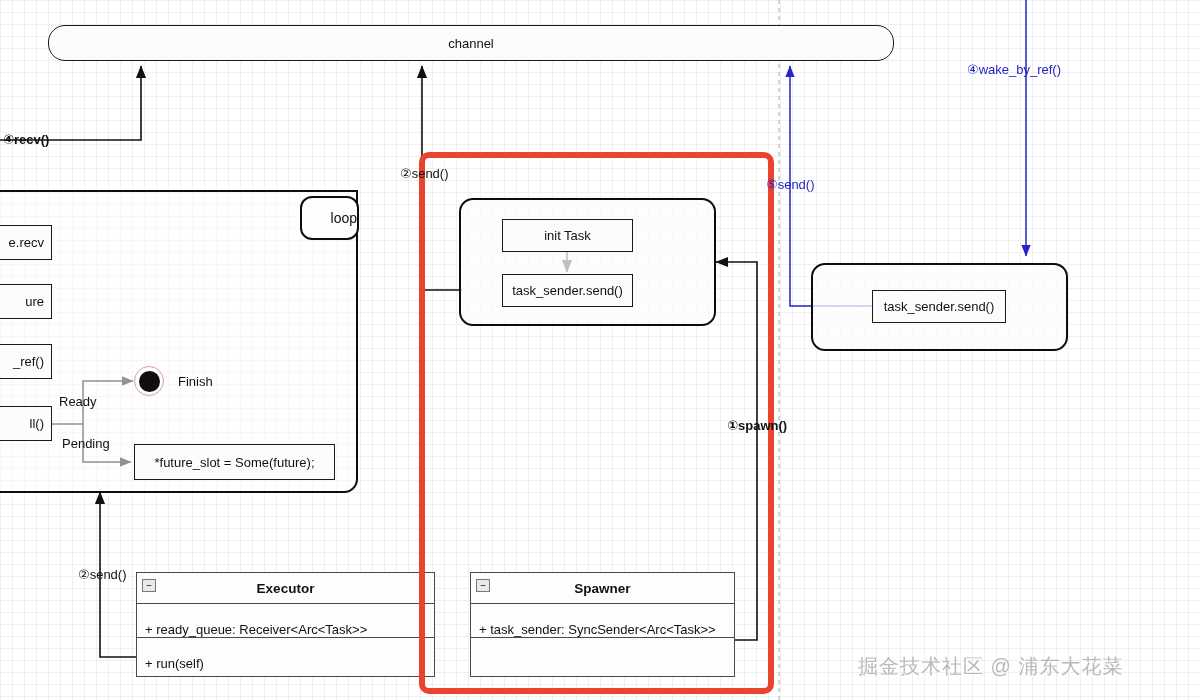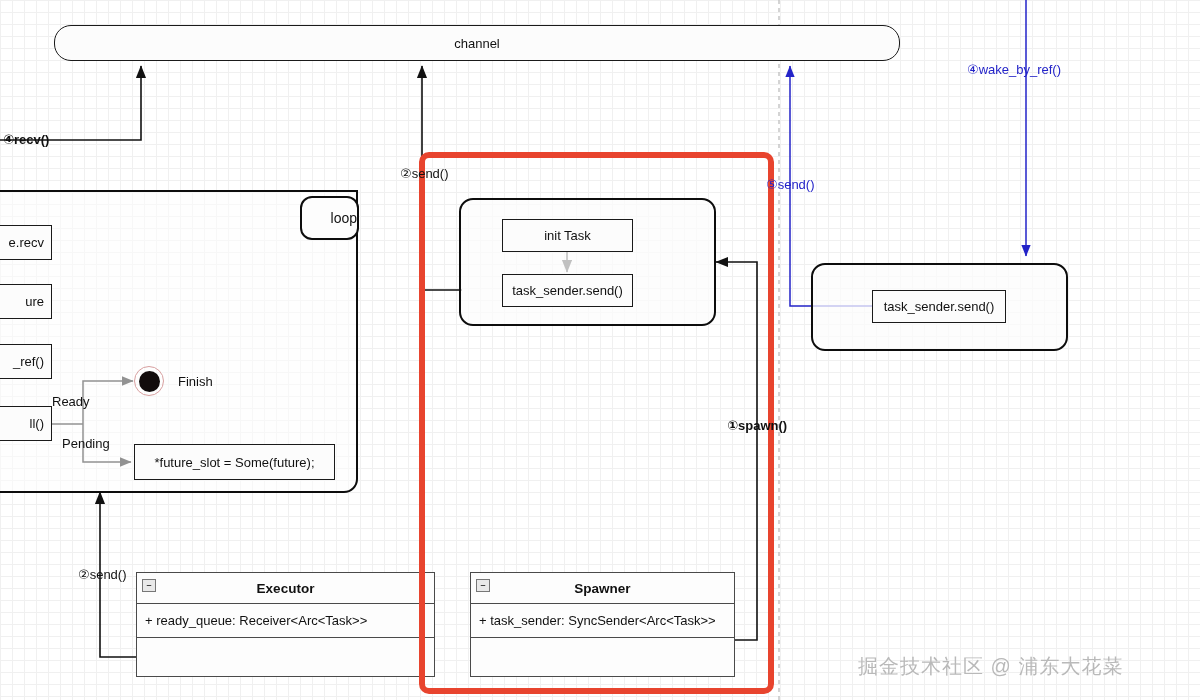--- a/index.html
+++ b/index.html
@@ -62,21 +62,21 @@
   .uml .u-title{
     position:relative;
     height:30px;
     display:flex;align-items:center;justify-content:center;
     font-weight:bold;font-size:13.5px;
     border-bottom:1.4px solid #4a4a4a;
     background:#fdfdfd;
   }
   .uml .u-row{
     height:33px;
-    display:flex;align-items:center;
+    display:flex;align-items:flex-end;
     padding-left:8px;
     border-bottom:1.4px solid #4a4a4a;
     white-space:nowrap;font-size:13px;
   }
   .uml .u-row.last{border-bottom:none;}
   .u-collapse{
     position:absolute;left:5px;top:6px;
     width:12px;height:11px;
     border:1px solid #777;background:#e9e9e9;
     display:flex;align-items:center;justify-content:center;
@@ -145,21 +145,21 @@
     <path d="M872,306 L790,306 L790,66" fill="none" stroke="#2323c8" stroke-width="1.5" marker-end="url(#arrowB)"></path>
 
     <path d="M567,252 L567,272" fill="none" stroke="#111" stroke-width="1.6" marker-end="url(#arrowK)"></path>
 
     <path d="M52,424 L83,424" fill="none" stroke="#111" stroke-width="1.5"></path>
     <path d="M83,392 L83,452" fill="none" stroke="#111" stroke-width="1.5"></path>
     <path d="M83,392 L83,381 L133,381" fill="none" stroke="#111" stroke-width="1.5" marker-end="url(#arrowK)"></path>
     <path d="M83,452 L83,462 L131,462" fill="none" stroke="#111" stroke-width="1.5" marker-end="url(#arrowK)"></path>
   </svg>
 
-  <div class="node rect" style="left:54px;top:25px;width:846px;height:36px;border-radius:17px;">
+  <div class="node rect" style="left:48px;top:25px;width:846px;height:36px;border-radius:17px;">
     <span>channel</span>
   </div>
 
   <div class="node loopframe" style="left:-120px;top:190px;width:478px;height:303px;"></div>
   <div class="looptab" style="left:300px;top:196px;width:55px;height:40px;">
     <span>loop</span>
   </div>
 
   <div class="node rect thin" style="left:-58px;top:225px;width:110px;height:35px;justify-content:flex-end;padding-right:7px;">
     <span>e.recv</span>
@@ -167,21 +167,21 @@
   <div class="node rect thin" style="left:-58px;top:284px;width:110px;height:35px;justify-content:flex-end;padding-right:7px;">
     <span>ure</span>
   </div>
   <div class="node rect thin" style="left:-58px;top:344px;width:110px;height:35px;justify-content:flex-end;padding-right:7px;">
     <span>_ref()</span>
   </div>
   <div class="node rect thin" style="left:-58px;top:406px;width:110px;height:35px;justify-content:flex-end;padding-right:7px;">
     <span>ll()</span>
   </div>
 
-  <div class="lbl" style="left:52px;top:394px;text-align:right;"><span>Ready</span></div>
+  <div class="lbl" style="left:59px;top:394px;text-align:right;"><span>Ready</span></div>
   <div class="lbl" style="left:62px;top:436px;"><span>Pending</span></div>
 
   <div class="finish-outer" style="left:134px;top:366px;">
     <div class="finish-inner"></div>
   </div>
   <div class="lbl" style="left:178px;top:374px;">
     <span>Finish</span>
   </div>
 
   <div class="node rect thin" style="left:134px;top:444px;width:201px;height:36px;">
@@ -202,20 +202,23 @@
   </div>
 
   <div class="node uml" style="left:136px;top:572px;width:299px;height:105px;">
     <div class="u-title">
       <span class="u-collapse">–</span>
       <span>Executor</span>
     </div>
     <div class="u-row">
       <span>+ ready_queue: Receiver&lt;Arc&lt;Task&gt;&gt;</span>
     </div>
+    <div class="u-row last">
+      <span>+ run(self)</span>
+    </div>
   </div>
 
   <div class="node uml" style="left:470px;top:572px;width:265px;height:105px;">
     <div class="u-title">
       <span class="u-collapse">–</span>
       <span>Spawner</span>
     </div>
     <div class="u-row">
       <span>+ task_sender: SyncSender&lt;Arc&lt;Task&gt;&gt;</span>
     </div>

